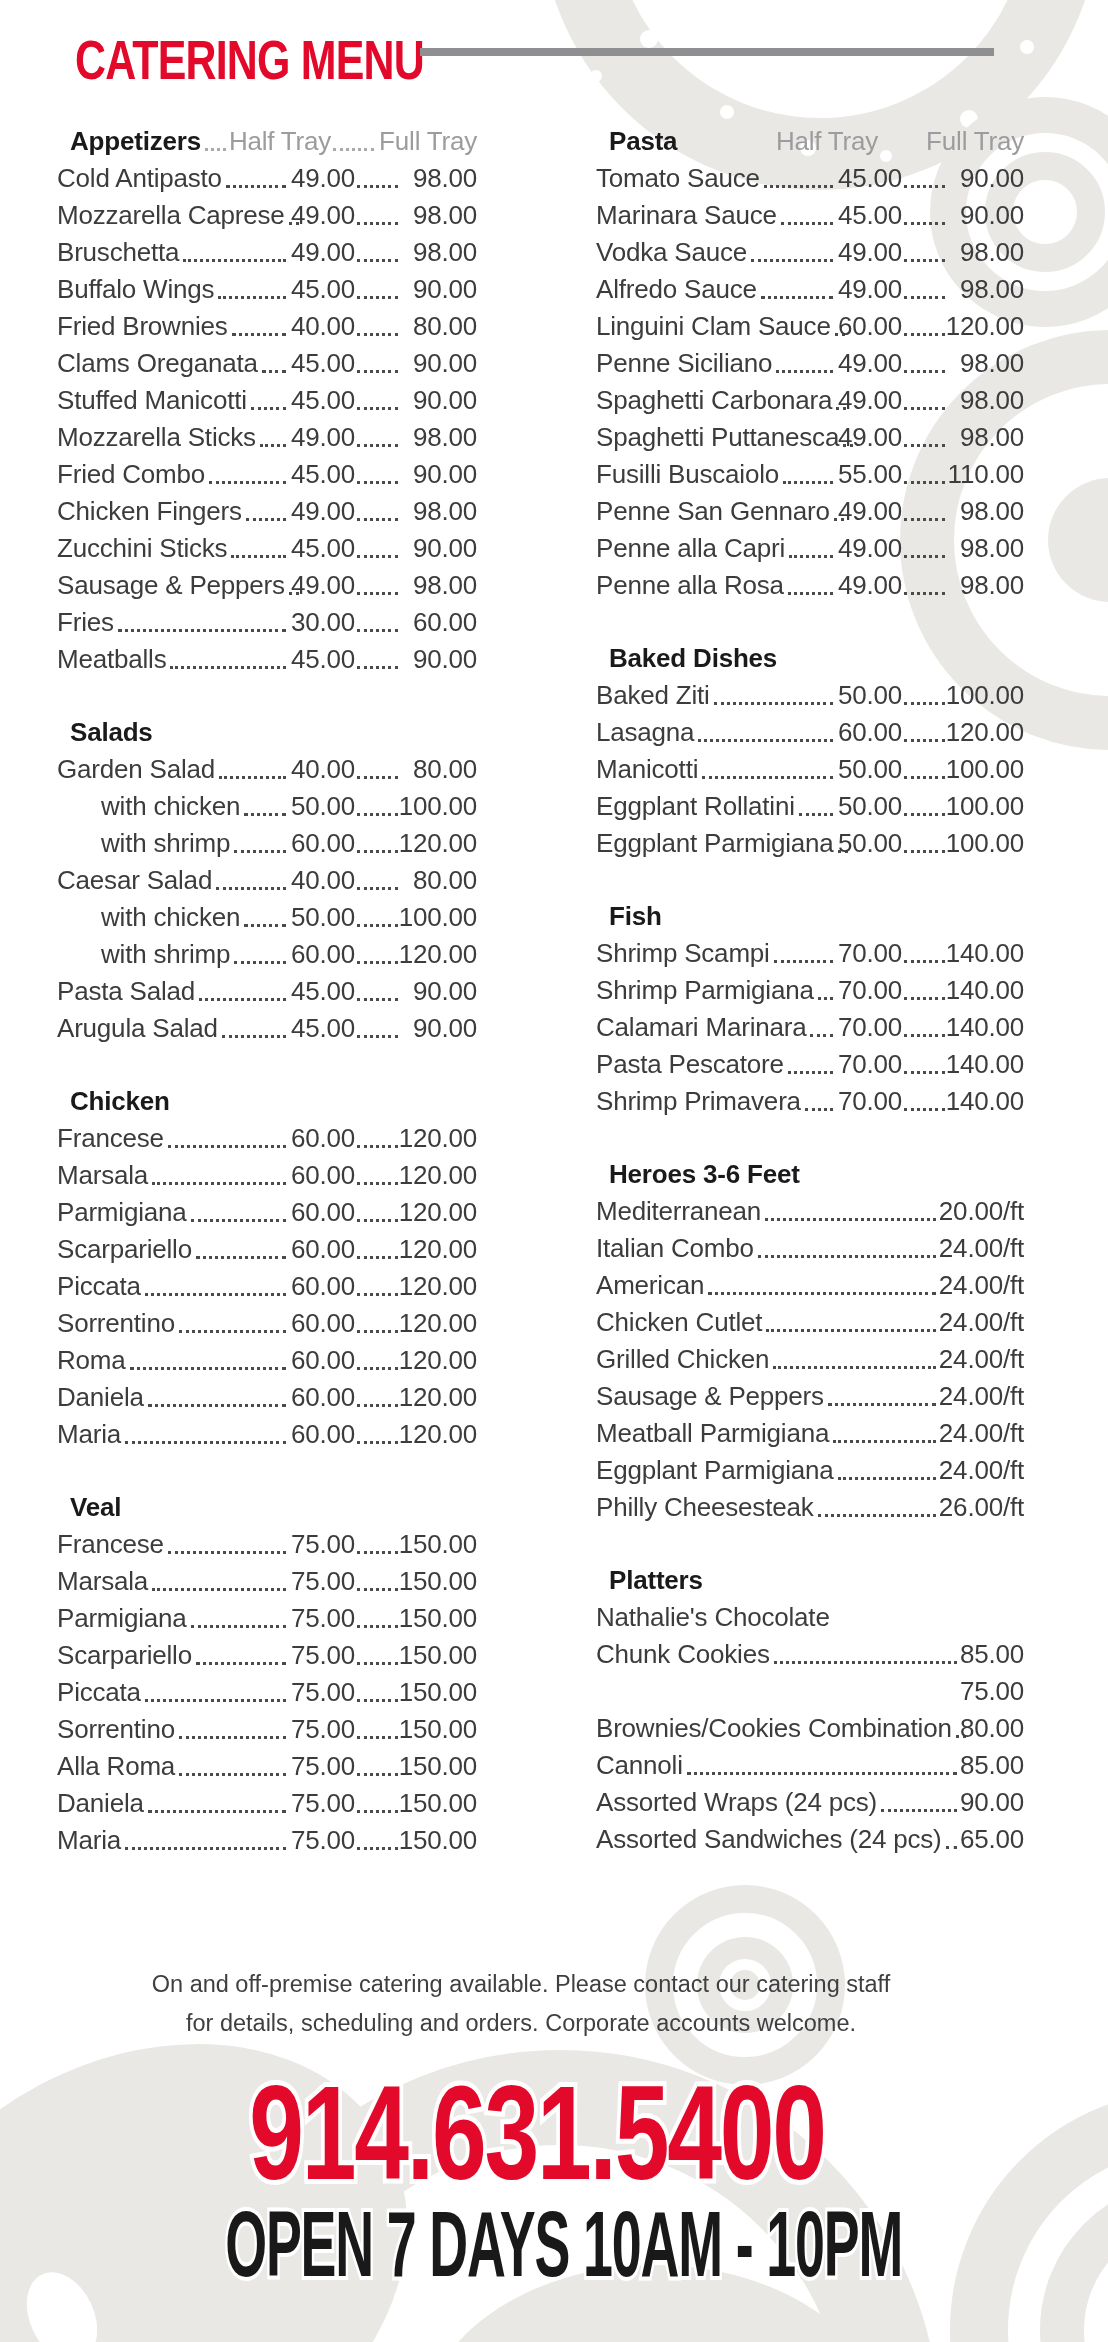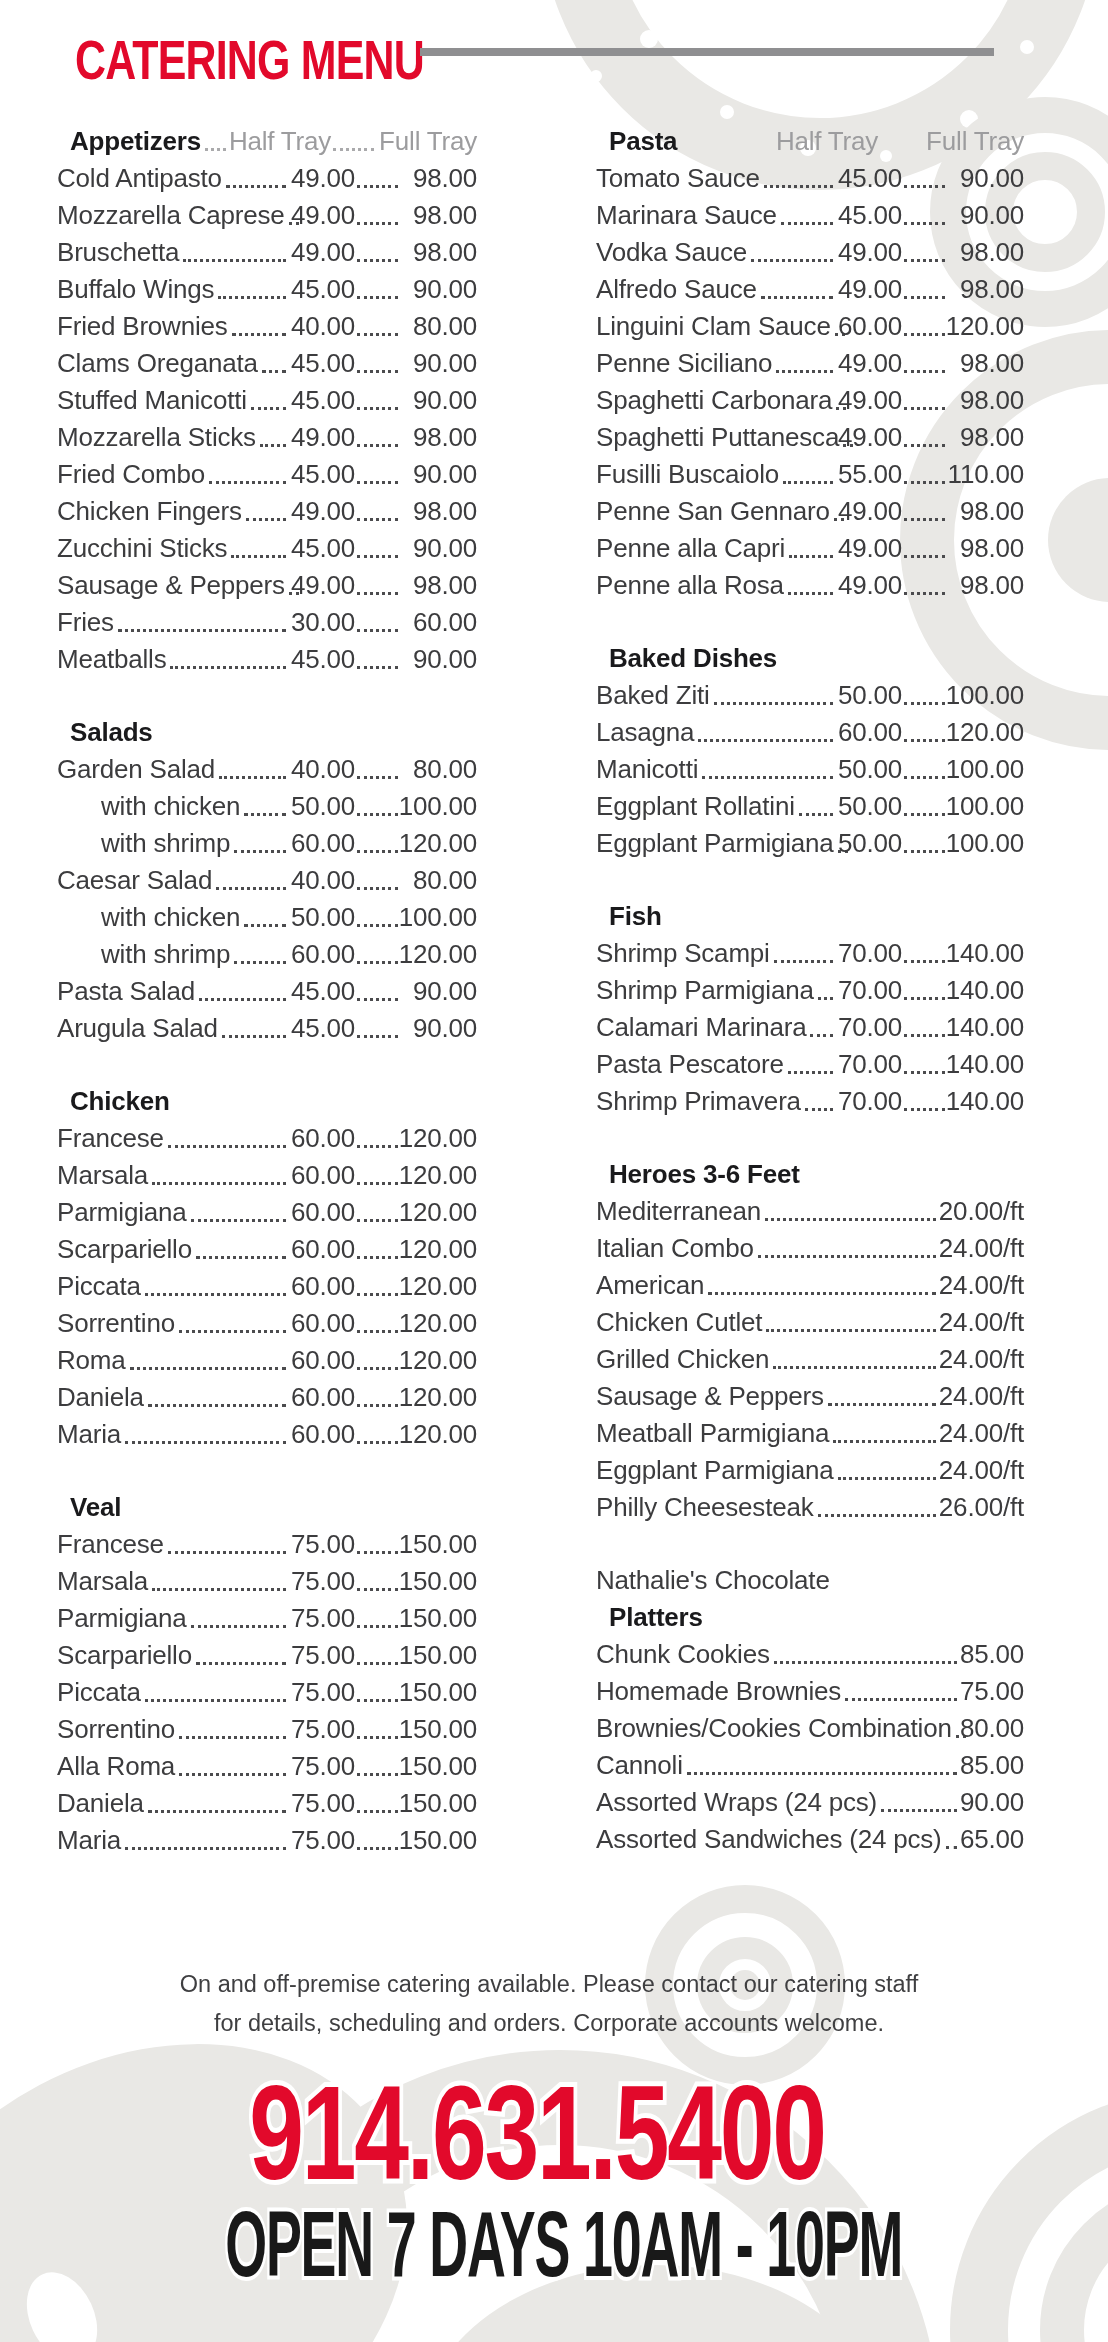--- a/index.html
+++ b/index.html
@@ -58,21 +58,21 @@
   .nm.hd{font-weight:bold; color:var(--ink);margin-left:13px;}
   .indent .nm{padding-left:44px;}
   .dots{flex:1; min-width:10px; border-bottom:3.5px dotted #4b4b4e; margin:0 3px 6px 4px;}
   .dots.mid{width:auto; align-self:end; margin:0 5px 6px 2px;}
   .dots.gray{border-color:#aaaaac;}
   .sp{}
   .p{justify-self:end; white-space:nowrap; color:var(--body);}
   .trayh{justify-self:end; white-space:nowrap; color:var(--grayhd); font-size:26px;}
 
   
-  .note{position:absolute; left:76px; top:1965px; width:946px; z-index:1;
+  .note{position:absolute; left:48px; top:1965px; width:946px; z-index:1;
         text-align:center; font-size:23.5px; line-height:39px; color:#3f3f41;}
   .phone{position:absolute; left:4px; top:2064px; width:1066px; z-index:1;
          text-align:center; font-size:133px; line-height:1.05; font-weight:bold;
          color:var(--red); letter-spacing:-3px; white-space:nowrap;
          transform:scaleX(0.74); transform-origin:center top;
          -webkit-text-stroke:10px #fff; paint-order:stroke fill;}
   .hours{position:absolute; left:4px; top:2198px; width:1066px; z-index:1;
          text-align:center; font-size:92px; line-height:1; font-weight:bold;
          color:#191919; letter-spacing:-2px; white-space:nowrap;
          transform:scaleX(0.585); transform-origin:center top;
@@ -792,42 +792,38 @@
         </div>
         <div class="row row1">
           <span class="nd">
             <span class="nm">Philly Cheesesteak</span>
             <span class="dots"></span>
           </span>
           <span class="p">26.00/ft</span>
         </div>
       </section>
       <section class="menu-section">
+        <div class="row head row1">
+          <span class="nd">
+            <span class="nm hd">Platters</span>
+          </span>
+        </div>
         <div class="row row1">
           <span class="nd">
             <span class="nm">Nathalie's Chocolate</span>
           </span>
         </div>
-        <div class="row head row1">
-          <span class="nd">
-            <span class="nm hd">Platters</span>
-          </span>
-        </div>
         <div class="row row1">
           <span class="nd">
             <span class="nm">Chunk Cookies</span>
             <span class="dots"></span>
           </span>
           <span class="p">85.00</span>
         </div>
         <div class="row row1">
-          <span class="nd">
-            <span class="nm">Homemade Brownies</span>
-            <span class="dots"></span>
-          </span>
           <span class="p">75.00</span>
         </div>
         <div class="row row1">
           <span class="nd">
             <span class="nm">Brownies/Cookies Combination</span>
             <span class="dots"></span>
           </span>
           <span class="p">80.00</span>
         </div>
         <div class="row row1">

